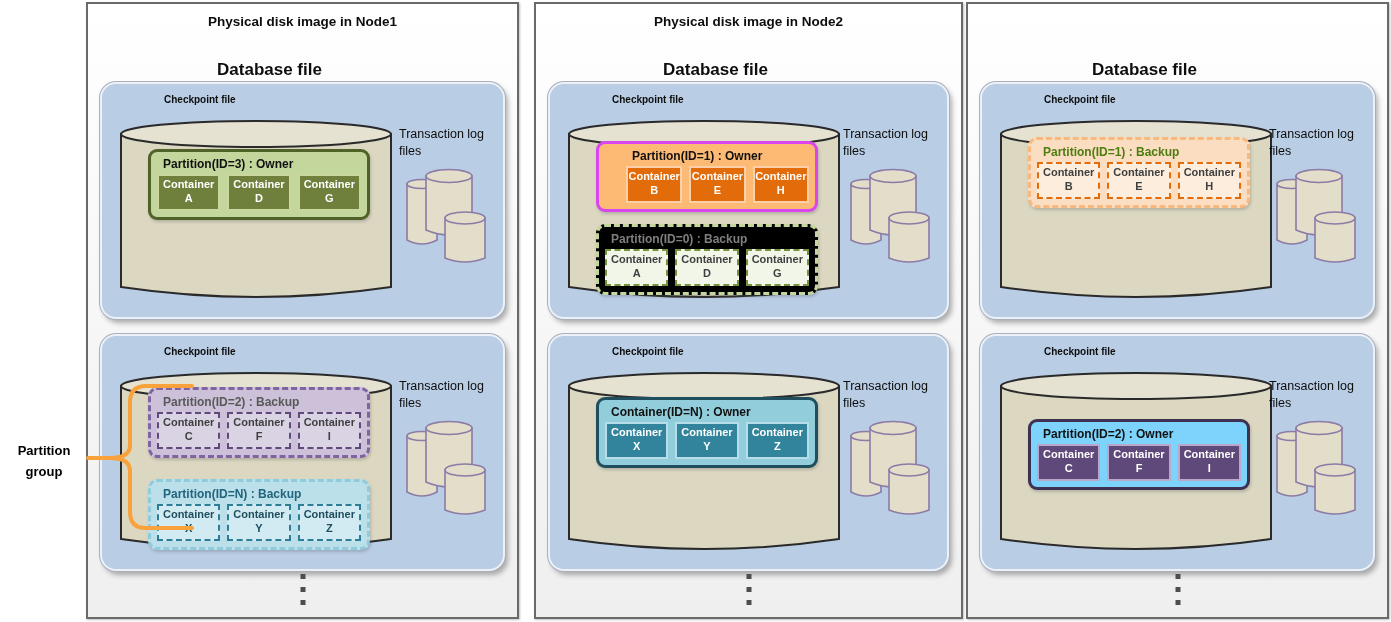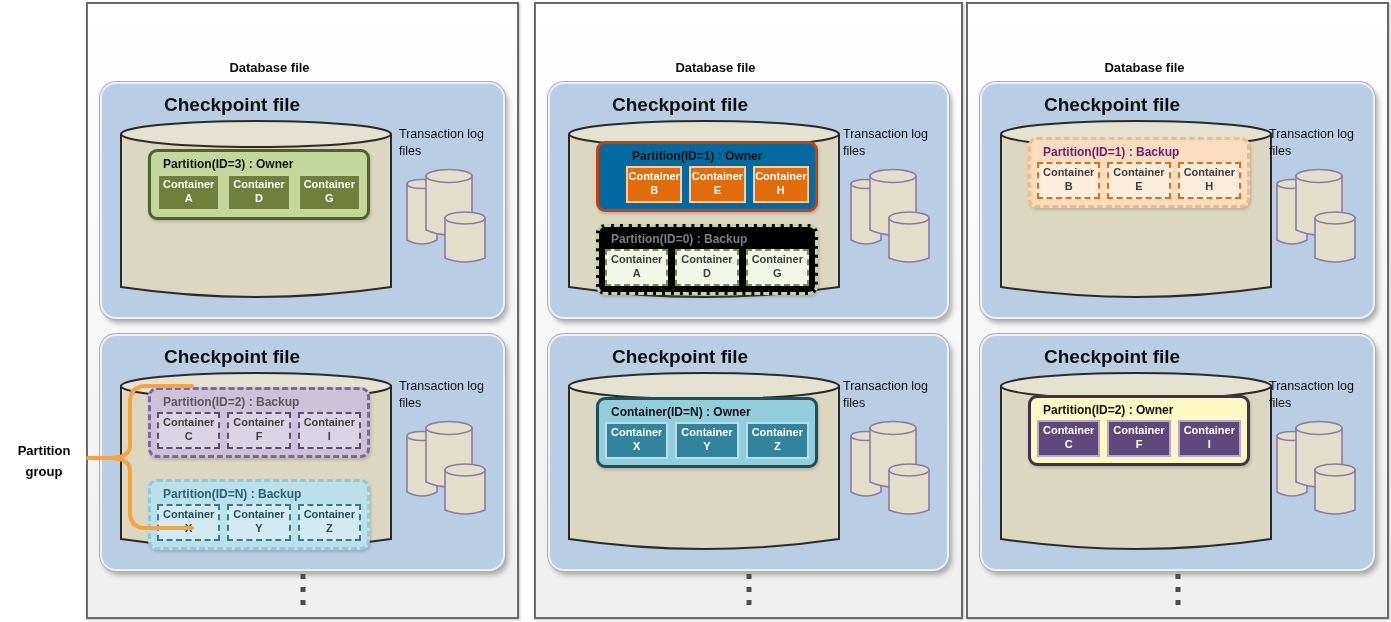--- a/index.html
+++ b/index.html
@@ -9,72 +9,72 @@
   
   .panel { position:absolute; top:2px; height:613px; background:linear-gradient(#ffffff, #efefef);
            border:2px solid #6a6a6a; box-shadow:1px 1px 2px rgba(0,0,0,0.25); }
   #panel1 { left:86px;  width:429px; }
   #panel2 { left:534px; width:425px; }
   #panel3 { left:966px; width:419px; }
 
   .panel-title { position:absolute; top:10px; left:0; right:0; text-align:center;
                  font-size:13.5px; font-weight:700; color:#0d0d0d; }
   .db-label { position:absolute; top:56px; left:0; right:66px; text-align:center;
-              font-size:13px; font-weight:700; color:#0d0d0d; }
+              font-size:17px; font-weight:700; color:#0d0d0d; }
 
   
   .disk-section { position:absolute; left:12px; right:12px; height:233px;
                   background:#B9CDE5; border:2px solid #EDF1F7; border-radius:16px;
                   box-shadow:0 0 0 1px #A9B1BE, 3px 4px 5px rgba(60,60,60,0.40); }
   .s1 { top:78px; } .s2 { top:330px; }
 
-  .cp-label { position:absolute; left:62px; top:10px; font-size:19px; font-weight:700; color:#0d0d0d; }
+  .cp-label { position:absolute; left:62px; top:10px; font-size:10px; font-weight:700; color:#0d0d0d; }
 
   .cylinder { position:absolute; left:17px; top:33px; width:274px; height:192px; }
   .cyl-svg { position:absolute; left:0; top:0; width:274px; height:192px; }
 
   .translog-label { position:absolute; right:6px; top:42px; width:98px;
                     font-size:12.5px; font-weight:400; line-height:1.35; color:#0d0d0d; }
   .translog-icon { position:absolute; right:16px; top:84px; width:82px; height:102px; }
 
   
   .partition { position:absolute; left:29px; width:222px; border-radius:9px;
                padding:3px 5px 6px; box-sizing:border-box; box-shadow:1px 2px 3px rgba(70,70,70,0.25); }
   .p-title { font-size:12px; font-weight:700; margin:2px 0 3px 7px; color:#111; white-space:nowrap; }
   .containers { display:flex; gap:7px; padding:0 1px; }
   .container { flex:1; text-align:center; font-size:11px; font-weight:700;
                line-height:1.25; padding:2px 0 3px; box-sizing:border-box; }
   .container span { display:block; }
 
   .p-green-owner  { background:#C3D69B; border:3px solid #4F6228; }
   .p-green-owner .container  { background:#6E803C; border:2px solid #C9D79E; color:#fff; }
 
-  .p-orange-owner { background:#0369a1; border:3px solid #c2410c;padding-left:26px; }
+  .p-orange-owner { background:#fdba74; border:3px solid #d946ef;padding-left:26px; }
   .p-orange-owner .container { background:#E36C0A; border:2px solid #FBCFA7; color:#fff; }
 
   .p-teal-owner   { background:#92CDDC; border:3px solid #1F4E5F; }
   .p-teal-owner .container   { background:#31849B; border:2px solid #B7DEE8; color:#fff; }
 
-  .p-purple-owner { background:#fef9c3; border:3px solid #3E3151; }
+  .p-purple-owner { background:#7dd3fc; border:3px solid #3E3151;margin-top:24px; }
   .p-purple-owner .container { background:#5F497A; border:2px solid #B8A9CB; color:#fff; }
 
   .p-purple-backup { background:#CCC1D9; border:3px dashed #8064A2; }
   .p-purple-backup .p-title   { color:#595959; }
   .p-purple-backup .container { background:#DAD3E4; border:2px dashed #5F497A; color:#3F3F3F; }
 
   .p-cyan-backup { background:#BCE0EA; border:3px dashed #8FCBDD; }
   .p-cyan-backup .p-title   { color:#21647D; }
   .p-cyan-backup .container { background:#D2EAF1; border:2px dashed #2E7D96; color:#1F4E5F; }
 
   .p-green-backup { background:#000000; border:3px dashed #C3D69B; }
   .p-green-backup .p-title   { color:#7F7F7F; }
   .p-green-backup .container { background:#F2F6E9; border:2px dashed #76923C; color:#3F3F3F; }
 
   .p-orange-backup { background:#FBDEC1; border:3px dashed #F8B97E; }
-  .p-orange-backup .p-title   { color:#701a75; }
+  .p-orange-backup .p-title   { color:#4d7c0f; }
   .p-orange-backup .container { background:#FCEDDC; border:2px dashed #E36C0A; color:#3F3F3F; }
 
   
   #n1s1 .slot1 { top:32px; }
   #n2s1 .slot1 { top:24px; }  #n2s1 .slot2 { top:107px; }
   #n3s1 .slot1 { top:20px; }
   #n1s2 .slot1 { top:18px; }  #n1s2 .slot2 { top:110px; }
   #n2s2 .slot1 { top:28px; }
   #n3s2 .slot1 { top:26px; }
 
@@ -92,20 +92,21 @@
 <body>
 
 <div id="canvas">
 
   <div id="pg-label">Partition group</div>
   <svg id="pg-brace" viewBox="0 0 130 160">
     <path d="M122,11 L76,11 Q60,11 60,27 L60,70 Q60,83 40,83 L18,83 M40,83 Q60,83 60,96 L60,137 Q60,153 76,153 L122,153" fill="none" stroke="#F9A13A" stroke-width="4" stroke-linecap="round"></path>
   </svg>
 
   <div class="panel" id="panel1">
+    <div class="panel-title">Physical disk image in Node1</div>
     <div class="db-label">Database file</div>
 
     <div class="disk-section s1">
       <div class="cp-label">Checkpoint file</div>
       <div class="cylinder" id="n1s1">
         <svg class="cyl-svg" viewBox="0 0 274 192">
           <path d="M2,17 L2,170 Q137,190 272,170 L272,17 Z" fill="#DBD7C1" stroke="#2A2A2A" stroke-width="2"></path>
           <ellipse cx="137" cy="17" rx="135" ry="13" fill="#E5E2D2" stroke="#2A2A2A" stroke-width="2"></ellipse>
         </svg>
         <div class="partition p-green-owner slot1">
@@ -195,20 +196,21 @@
     </div>
 
     <div class="dots">
         <i></i>
         <i></i>
         <i></i>
       </div>
   </div>
 
   <div class="panel" id="panel2">
+    <div class="panel-title">Physical disk image in Node2</div>
     <div class="db-label">Database file</div>
 
     <div class="disk-section s1">
       <div class="cp-label">Checkpoint file</div>
       <div class="cylinder" id="n2s1">
         <svg class="cyl-svg" viewBox="0 0 274 192">
           <path d="M2,17 L2,170 Q137,190 272,170 L272,17 Z" fill="#DBD7C1" stroke="#2A2A2A" stroke-width="2"></path>
           <ellipse cx="137" cy="17" rx="135" ry="13" fill="#E5E2D2" stroke="#2A2A2A" stroke-width="2"></ellipse>
         </svg>
         <div class="partition p-orange-owner slot1">

